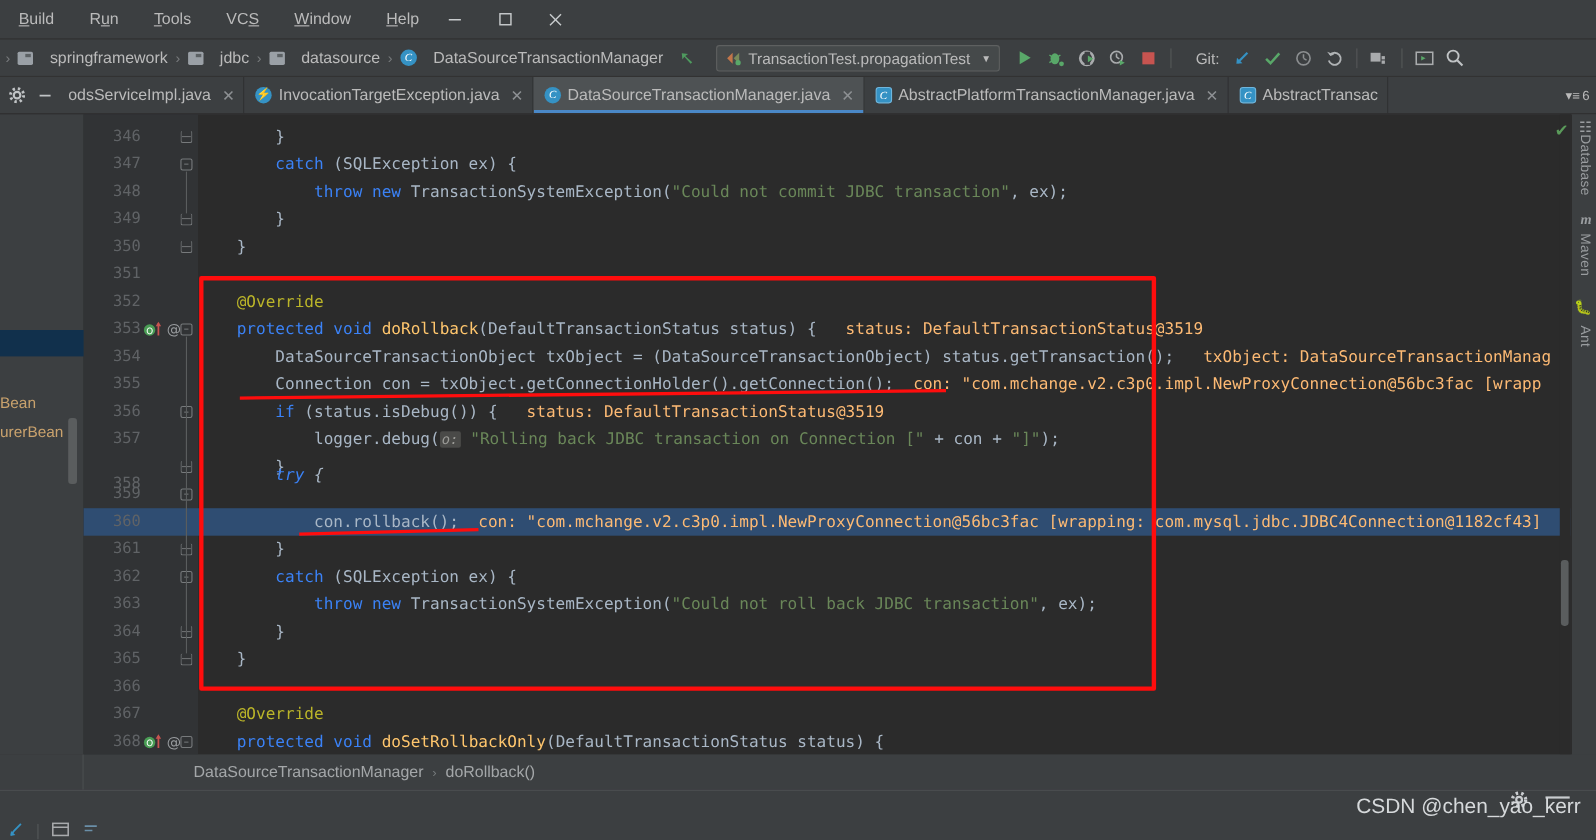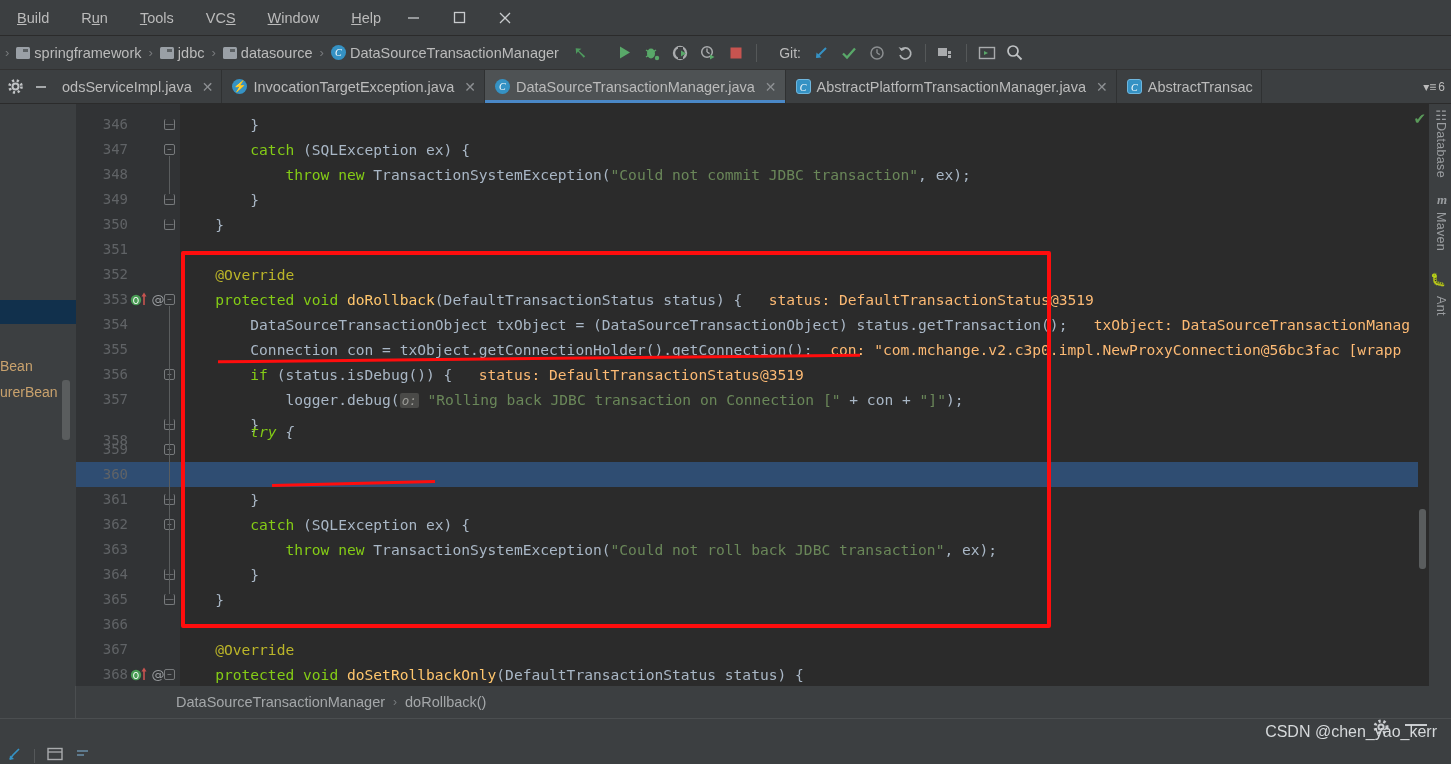--- a/index.html
+++ b/index.html
@@ -31,21 +31,21 @@
             justify-content:center; color:#c8cbcd; }
   .winbtn svg { display:block; }
 
   
   .navbar {
     position:absolute; left:0; top:36px; width:1451px; height:34px;
     background:#3c3f41; display:flex; align-items:center;
     border-bottom:1px solid #323232;
   }
   .crumbs { display:flex; align-items:center; padding-left:4px; gap:0px; }
-  .crumb { display:flex; align-items:center; gap:4px; padding:0 6px;
+  .crumb { display:flex; align-items:center; gap:15px; padding:0 6px;
            color:#bbbbbb; font-size:14.5px; white-space:nowrap;justify-content:space-between; }
   .sep { color:#777a7c; font-size:13px; padding:0 1px; }
   .folder-ic {
     width:14px; height:12px; background:#9aa0a6; border-radius:1.5px;
     position:relative; display:inline-block;
   }
   .folder-ic::after{ content:""; position:absolute; right:2px; top:2px;
     width:5px; height:3px; background:#5c6164; }
   .class-ic {
     width:15px; height:15px; border-radius:50%; background:#3592c4;
@@ -126,21 +126,21 @@
     position:absolute; width:52px; text-align:right; height:25px; line-height:25px;
     font-family:"DejaVu Sans Mono", monospace; font-size:14px; color:#606366;
   }
   .fold {
     position:absolute; left:164px; width:11px; height:11px; margin-top:7px;
     border:1px solid #777a7c; color:#9a9da0; font-size:8px; line-height:9px;
     text-align:center; border-radius:2px;
   }
   .foldline { position:absolute; left:169px; width:1px; background:#5a5d5e; }
 
-  .kw   { color:#84cc16; }
+  .kw   { color:#3b82f6; }
   .ann  { color:#bbb529;text-align:right; }
   .str  { color:#6a8759; }
   .meth { color:#ffc66d; }
   .hint { color:#fdba74; }
 
   .hl-line { position:absolute; left:0; width:1428px; height:25px; background:#2f4d72; }
 
   
   .pbadge {
     background:#4a4a48; color:#9b9b97; padding:0 2px; border-radius:2px;
@@ -194,21 +194,21 @@
   .crumbbar .inner { display:flex; align-items:center; gap:8px;
     padding-left:100px; color:#a4a7a9; font-size:14.5px; }
   .crumbbar .arr { color:#767a7c; font-size:12px; }
 
   
   .statusbar {
     position:absolute; left:0; top:718px; width:1451px; height:46px;
     background:#3c3f41; border-top:1px solid #4b4e50;
   }
   .watermark {
-    position:absolute; right:14px; top:4px; color:#d6d9db; font-size:16px;
+    position:absolute; right:14px; top:4px; color:#d6d9db; font-size:19px;
     font-family:"Liberation Sans", sans-serif; white-space:nowrap;
   }
   .wm-gear { position:absolute; right:62px; top:0px; color:#c9cccf; font-size:15px;}
   .wm-min  { position:absolute; right:24px; top:5px; width:22px; height:2px;
              background:#c9cccf;}
   .sb-icons { position:absolute; left:8px; top:28px; display:flex;
               align-items:center; gap:12px; color:#9a9da0; font-size:13px; }
 </style>
 </head>
 <body>
@@ -261,20 +261,29 @@
     </div>
     <span class="sep">›</span>
     <div class="crumb">
       <span class="class-ic">C</span>
       <span>DataSourceTransactionManager</span>
     </div>
   </div>
 
   <span class="hammer">➚</span>
 
+  <div class="runcfg">
+    <svg width="15" height="14" viewBox="0 0 15 14">
+        <path d="M2 7 L7 2 L7 12 Z" fill="#c2764a"></path>
+        <path d="M8 7 L13 2 L13 12 Z" fill="#7a8a5a"></path>
+        <circle cx="12" cy="11" r="2.4" fill="#59a869"></circle>
+      </svg>
+    <span>TransactionTest.propagationTest</span>
+    <span class="caret">▼</span>
+  </div>
 
   <div class="tb-ic" style="margin-left:10px;">
     <svg width="15" height="15" viewBox="0 0 15 15">
         <path d="M3 1.5 L13 7.5 L3 13.5 Z" fill="#59a869"></path>
       </svg>
   </div>
   <div class="tb-ic">
     <svg width="16" height="16" viewBox="0 0 16 16">
         <ellipse cx="7" cy="8.5" rx="4" ry="5" fill="#59a869"></ellipse>
         <line x1="2" y1="5" x2="5" y2="7" stroke="#59a869" stroke-width="1.3"></line>
@@ -472,20 +481,21 @@
       <div class="ln" style="top: 108px;"><span>&nbsp;&nbsp;&nbsp;&nbsp;</span><span class="">}</span></div>
       <div class="ln" style="top: 133px;"><span></span></div>
       <div class="ln" style="top: 158px;"><span>&nbsp;&nbsp;&nbsp;&nbsp;</span><span class="ann">@Override</span></div>
       <div class="ln" style="top: 183px;"><span>&nbsp;&nbsp;&nbsp;&nbsp;</span><span class="kw">protected void </span><span class="meth">doRollback</span><span class="">(DefaultTransactionStatus status) {</span><span class="hint">   status: DefaultTransactionStatus@3519</span></div>
       <div class="ln" style="top: 208px;"><span>&nbsp;&nbsp;&nbsp;&nbsp;&nbsp;&nbsp;&nbsp;&nbsp;</span><span class="">DataSourceTransactionObject txObject = (DataSourceTransactionObject) status.getTransaction();</span><span class="hint">   txObject: DataSourceTransactionManag</span></div>
       <div class="ln" style="top: 233px;"><span>&nbsp;&nbsp;&nbsp;&nbsp;&nbsp;&nbsp;&nbsp;&nbsp;</span><span class="">Connection con = txObject.getConnectionHolder().getConnection();</span><span class="hint">  con: "com.mchange.v2.c3p0.impl.NewProxyConnection@56bc3fac [wrapp</span></div>
       <div class="ln" style="top: 258px;"><span>&nbsp;&nbsp;&nbsp;&nbsp;&nbsp;&nbsp;&nbsp;&nbsp;</span><span class="kw">if </span><span class="">(status.isDebug()) {</span><span class="hint">   status: DefaultTransactionStatus@3519</span></div>
       <div class="ln" style="top: 283px;"><span>&nbsp;&nbsp;&nbsp;&nbsp;&nbsp;&nbsp;&nbsp;&nbsp;&nbsp;&nbsp;&nbsp;&nbsp;</span><span class="">logger.debug(</span><span class="pbadge">o:</span><span class=""> </span><span class="str">"Rolling back JDBC transaction on Connection ["</span><span class=""> + con + </span><span class="str">"]"</span><span class="">);</span></div>
       <div class="ln" style="top: 308px;"><span>&nbsp;&nbsp;&nbsp;&nbsp;&nbsp;&nbsp;&nbsp;&nbsp;</span><span class="">}</span></div>
       <div class="ln" style="top: 315px; font-style: italic;"><span>&nbsp;&nbsp;&nbsp;&nbsp;&nbsp;&nbsp;&nbsp;&nbsp;</span><span class="kw">try </span><span class="">{</span></div>
+      <div class="ln" style="top: 358px;"><span>&nbsp;&nbsp;&nbsp;&nbsp;&nbsp;&nbsp;&nbsp;&nbsp;&nbsp;&nbsp;&nbsp;&nbsp;</span><span class="">con.rollback();</span><span class="hint">  con: "com.mchange.v2.c3p0.impl.NewProxyConnection@56bc3fac [wrapping: com.mysql.jdbc.JDBC4Connection@1182cf43]</span></div>
       <div class="ln" style="top: 383px;"><span>&nbsp;&nbsp;&nbsp;&nbsp;&nbsp;&nbsp;&nbsp;&nbsp;</span><span class="">}</span></div>
       <div class="ln" style="top: 408px;"><span>&nbsp;&nbsp;&nbsp;&nbsp;&nbsp;&nbsp;&nbsp;&nbsp;</span><span class="kw">catch </span><span class="">(SQLException ex) {</span></div>
       <div class="ln" style="top: 433px;"><span>&nbsp;&nbsp;&nbsp;&nbsp;&nbsp;&nbsp;&nbsp;&nbsp;&nbsp;&nbsp;&nbsp;&nbsp;</span><span class="kw">throw new </span><span class="">TransactionSystemException(</span><span class="str">"Could not roll back JDBC transaction"</span><span class="">, ex);</span></div>
       <div class="ln" style="top: 458px;"><span>&nbsp;&nbsp;&nbsp;&nbsp;&nbsp;&nbsp;&nbsp;&nbsp;</span><span class="">}</span></div>
       <div class="ln" style="top: 483px;"><span>&nbsp;&nbsp;&nbsp;&nbsp;</span><span class="">}</span></div>
       <div class="ln" style="top: 508px;"><span></span></div>
       <div class="ln" style="top: 533px;"><span>&nbsp;&nbsp;&nbsp;&nbsp;</span><span class="ann">@Override</span></div>
       <div class="ln" style="top: 558px;"><span>&nbsp;&nbsp;&nbsp;&nbsp;</span><span class="kw">protected void </span><span class="meth">doSetRollbackOnly</span><span class="">(DefaultTransactionStatus status) {</span></div>
     </div>
 

